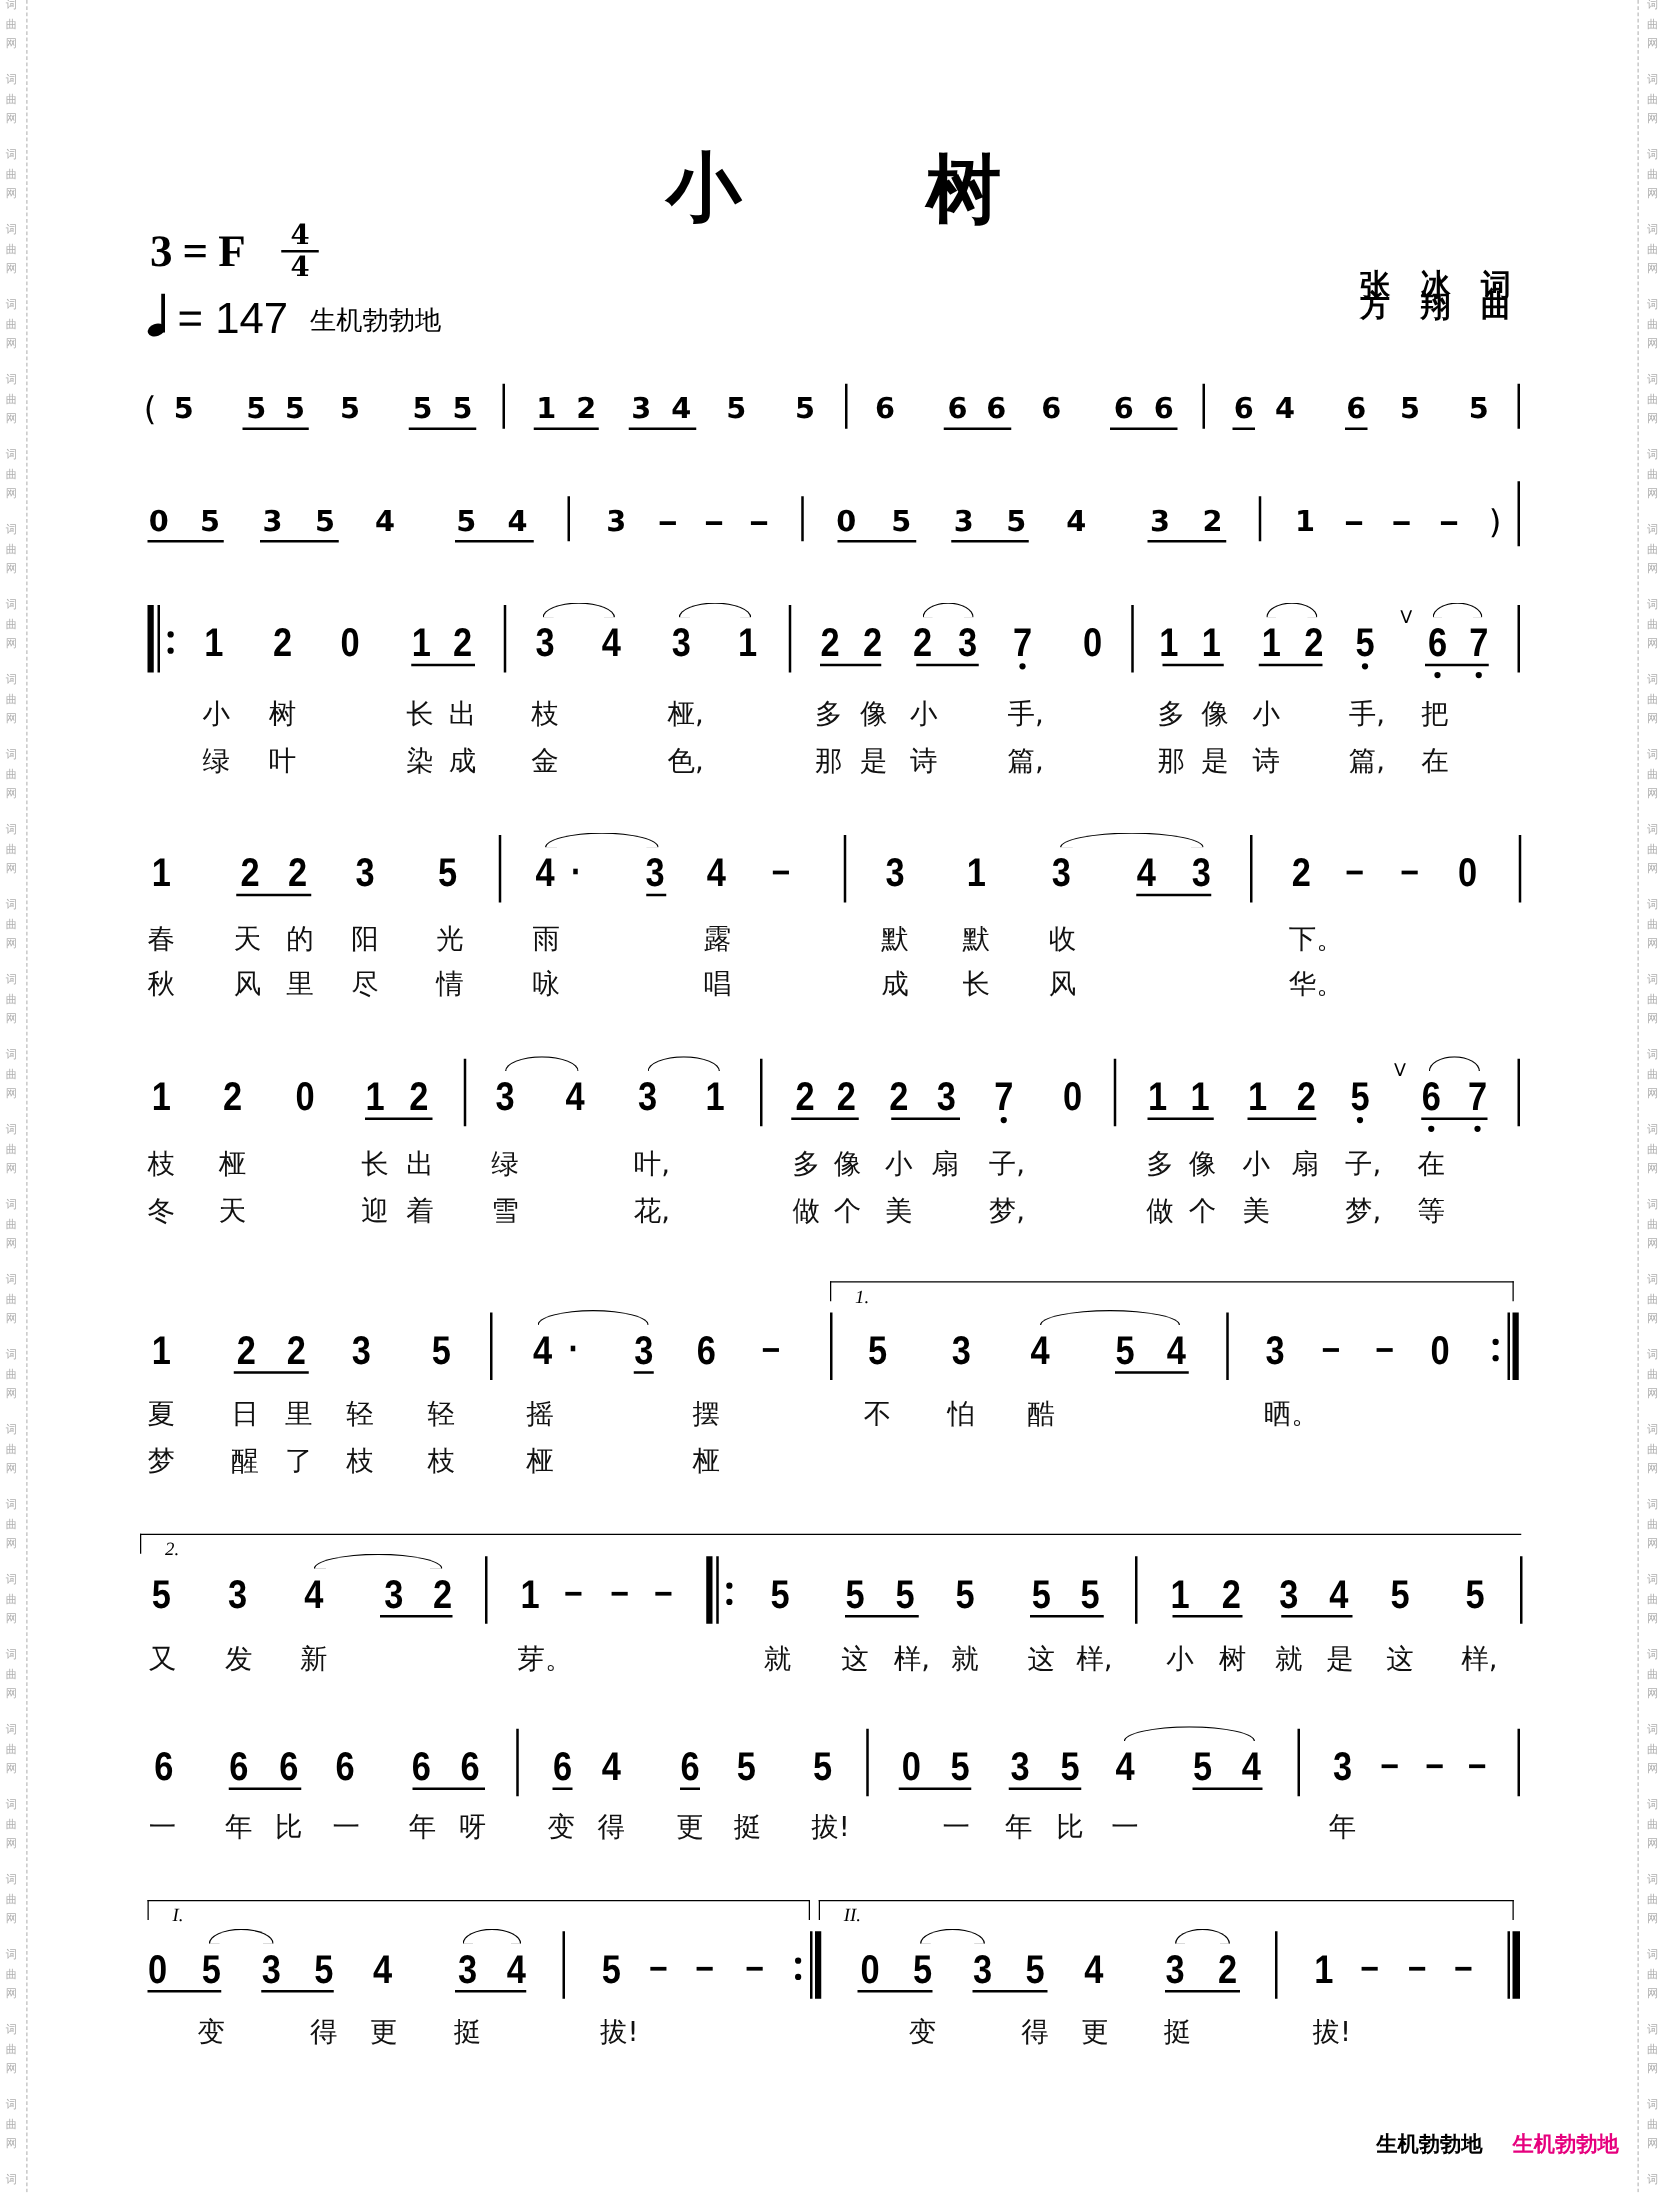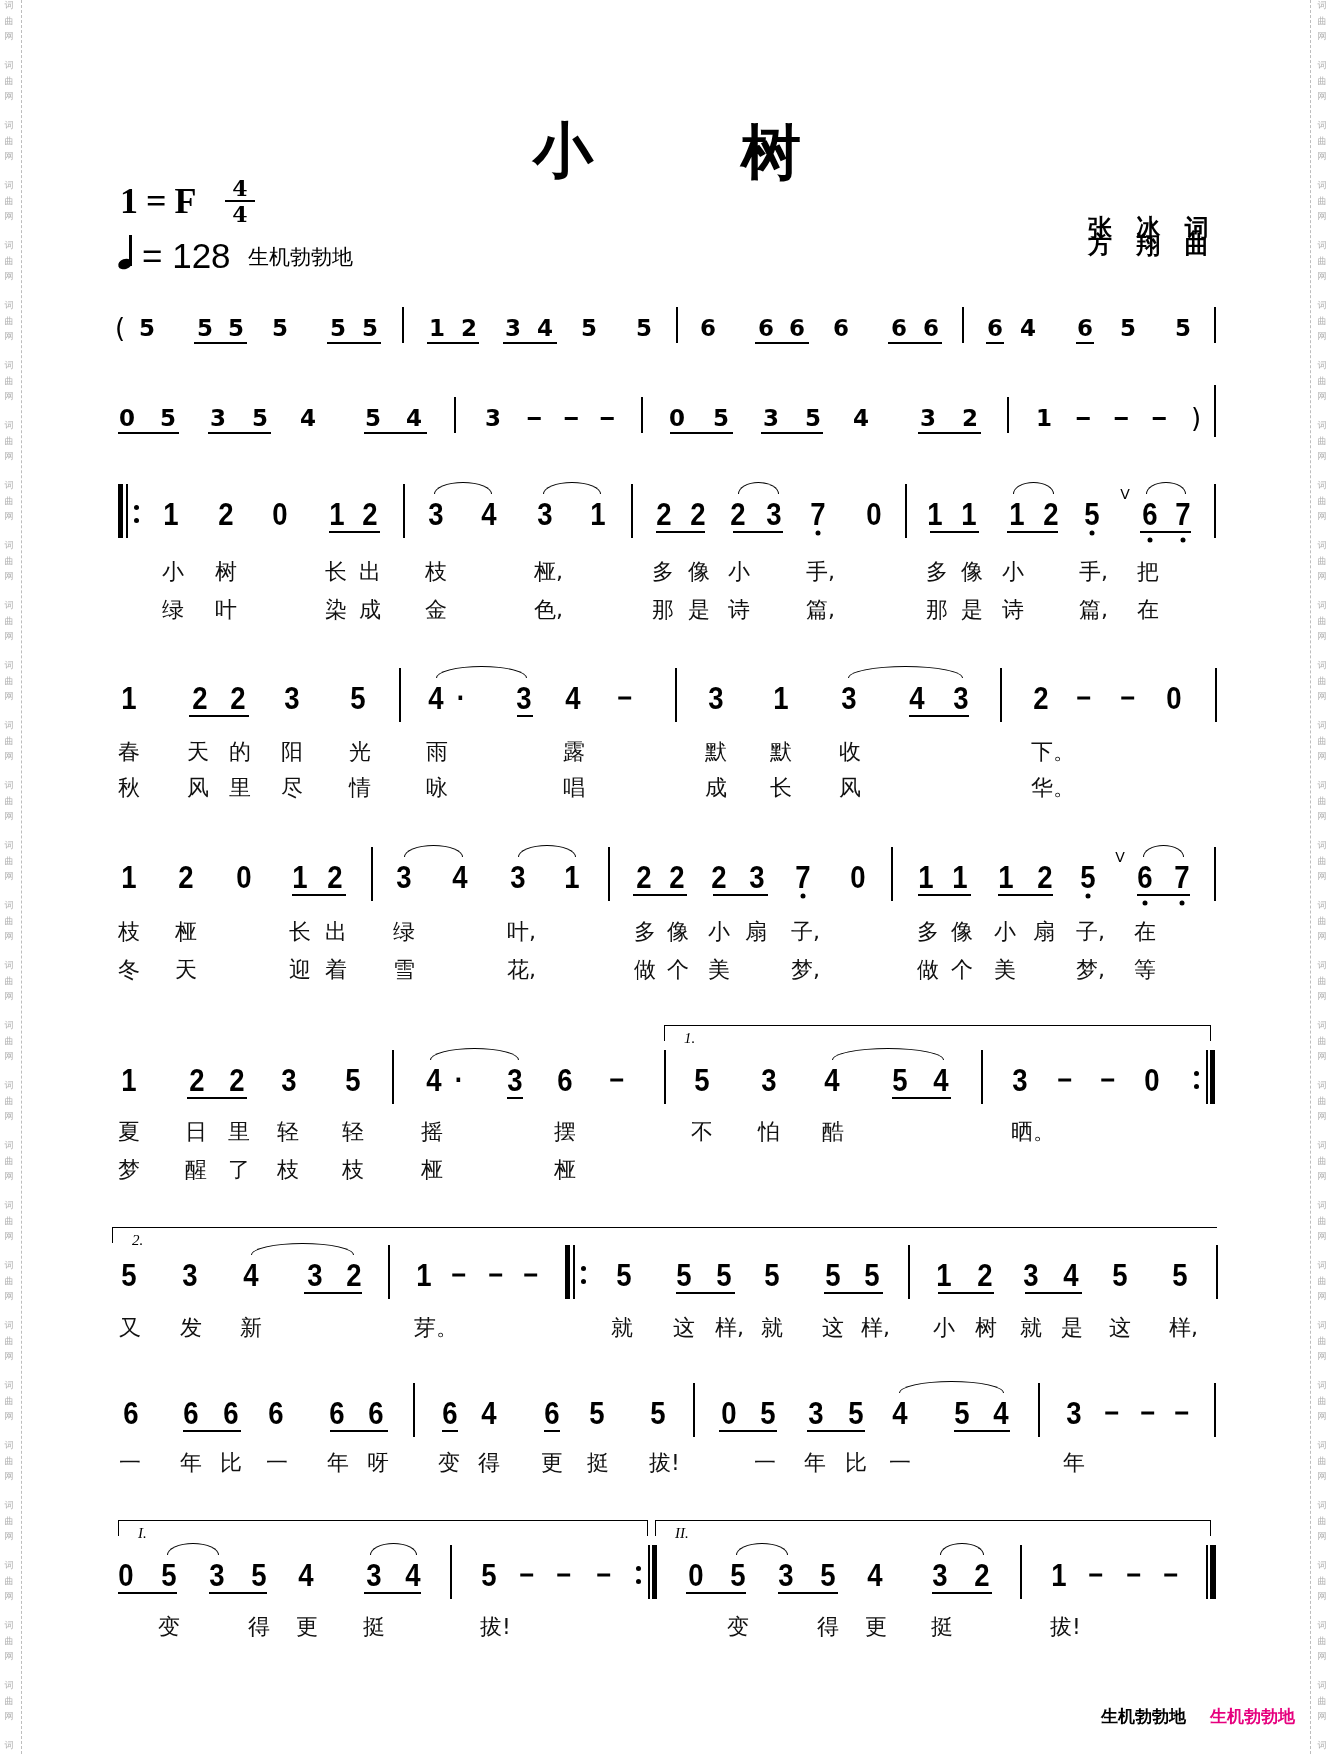--- a/index.html
+++ b/index.html
@@ -50,30 +50,30 @@
 </head>
 <body>
 
 <div id="score">
   <div class="margin-line" style="left:21px"></div>
   <div class="margin-line" style="left:1310px"></div>
 
   <div class="title-char" style="left:563px;top:150px">小</div>
   <div class="title-char" style="left:771px;top:152px">树</div>
 
-  <div class="key" style="left:120px;top:201px">1=F</div>
+  <div class="key" style="left:120px;top:201px">3=F</div>
   <div class="timesig" style="left:225px;top:177px">
     <span class="num">4</span>
     <span class="frac-line"></span>
     <span class="den">4</span>
   </div>
 
   <div class="tempo-head" style="left:118px;top:259px"></div>
   <div class="tempo-stem" style="left:129px;top:235px"></div>
-  <div class="tempo-mark" style="left:142px;top:255px">= 128</div>
+  <div class="tempo-mark" style="left:142px;top:255px">= 147</div>
   <div class="tempo-expr" style="left:248px;top:257px">生机勃勃地</div>
 
   <div class="credit" style="left:1088px;top:228px">张 冰 词</div>
   <div class="credit" style="left:1088px;top:245px">方 翔 曲</div>
 
   <div class="footer-text" style="left:1101px;top:1716px">生机勃勃地</div>
   <div class="footer-text" id="footer-site" style="left: 1210px; top: 1716px; color: rgb(230, 0, 126);">生机勃勃地</div>
 <div class="wm" style="left: 9px; top: 5px;">词</div>
     <div class="wm" style="left: 1322px; top: 5px;">词</div>
     <div class="wm" style="left: 9px; top: 21px;">曲</div>

